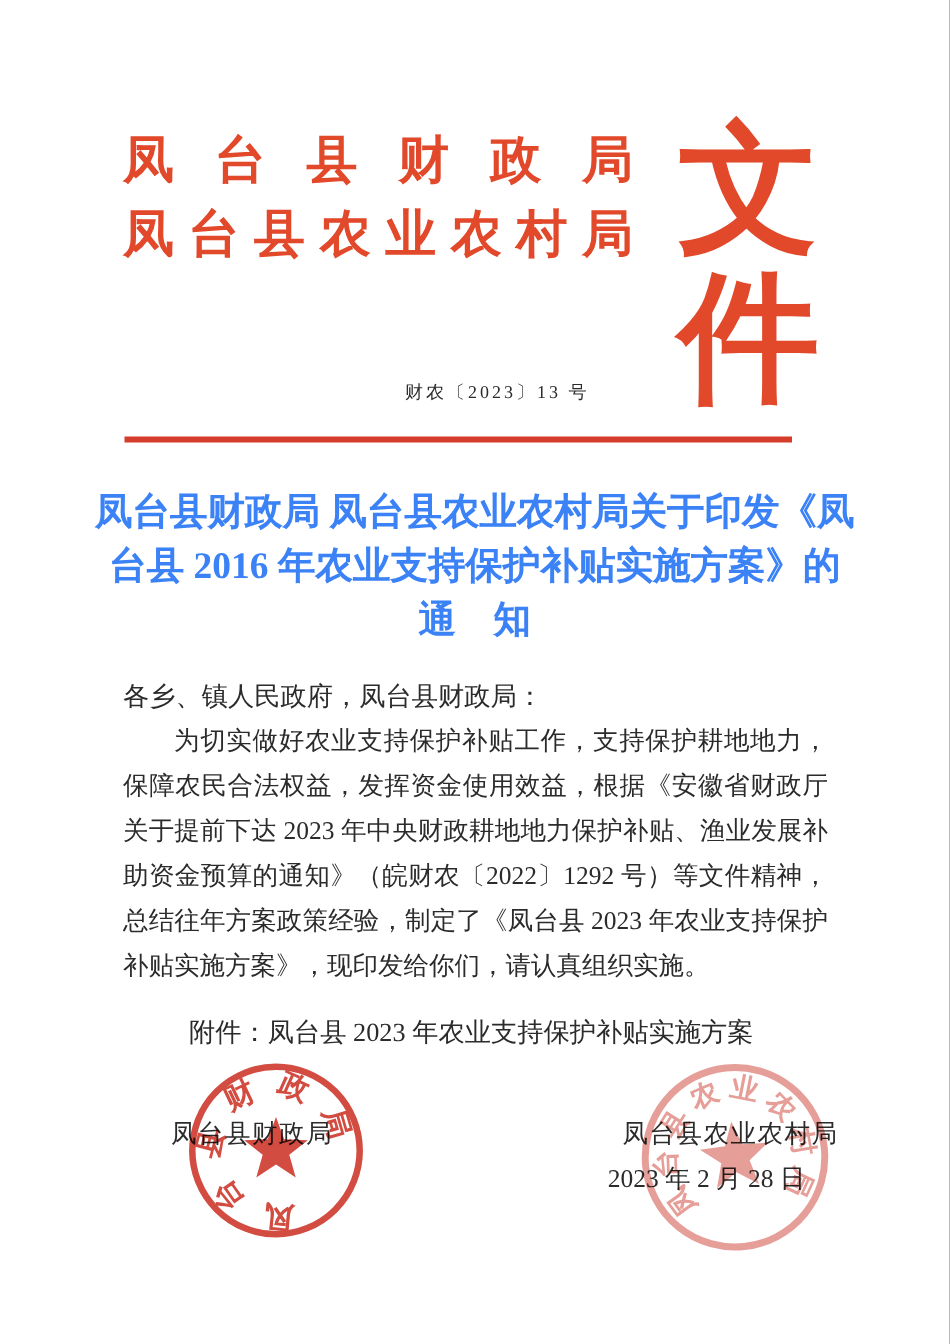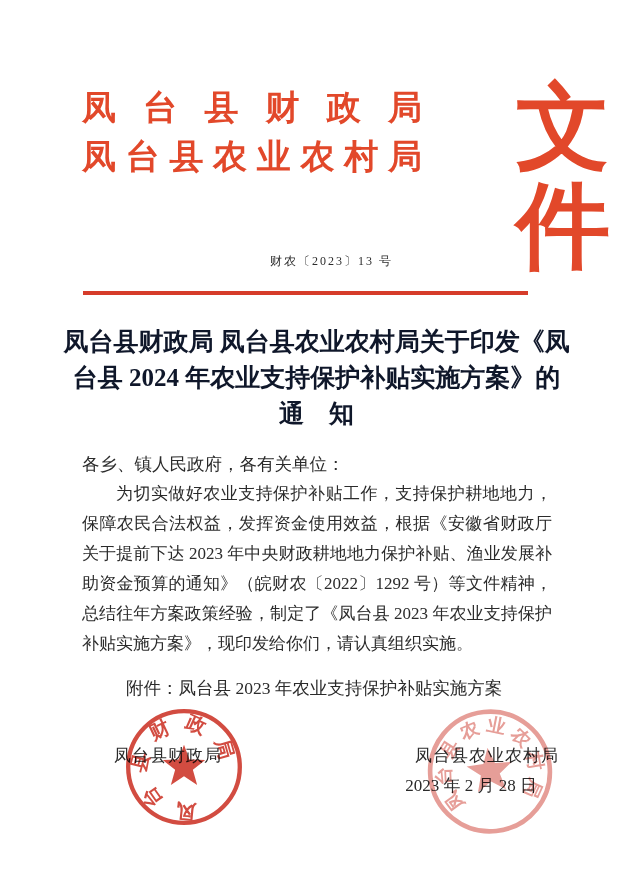--- a/index.html
+++ b/index.html
@@ -24,28 +24,28 @@
     display: flex;
     justify-content: space-between;
     font-size: 34px;
     font-weight: bold;
     color: var(--header-red, #e2482a);
     line-height: 1.15;
   }
   .org-line + .org-line { margin-top: 10px; }
   .doc-type {
     position: absolute;
-    left: 468px; top: 78px;
+    left: 452px; top: 78px;
     width: 140px;
     font-size: 94px;
     font-weight: bold;
     color: var(--header-red, #e2482a);
     line-height: 1.05;
     letter-spacing: -2px;
-    text-align: right;
+    text-align: left;
   }
 
   
   .doc-number {
     position: absolute;
     left: 15px; top: 253px;
     width: 100%;
     text-align: center;
     font-size: 12px;
     letter-spacing: 2px;
@@ -60,21 +60,21 @@
   
   .title {
     position: absolute;
     left: 40px; top: 324px;
     width: 553px;
     margin: 0;
     text-align: center;
     font-size: 25px;
     font-weight: bold;
     line-height: 36px;
-    color: #0f172a;
+    color: #3b82f6;
   }
 
   
   .salutation {
     position: absolute;
     left: 82px; top: 452px;
     font-size: 17.5px;
   }
   .body-par {
     position: absolute;
@@ -167,25 +167,25 @@
         <span>局</span>
       </div>
   </div>
   <div class="doc-type">文件</div>
 
   <div class="doc-number">财农〔2023〕13 号</div>
   <div class="red-line"></div>
 
   <h1 class="title">
     <span>凤台县财政局 凤台县农业农村局关于印发《凤</span><br>
-    <span>台县 2024 年农业支持保护补贴实施方案》的</span><br>
+    <span>台县 2016 年农业支持保护补贴实施方案》的</span><br>
     <span>通　知</span>
   </h1>
 
-  <div class="salutation">各乡、镇人民政府，各有关单位：</div>
+  <div class="salutation">各乡、镇人民政府，凤台县财政局：</div>
   <p class="body-par">为切实做好农业支持保护补贴工作，支持保护耕地地力，保障农民合法权益，发挥资金使用效益，根据《安徽省财政厅关于提前下达 2023 年中央财政耕地地力保护补贴、渔业发展补助资金预算的通知》（皖财农〔2022〕1292 号）等文件精神，总结往年方案政策经验，制定了《凤台县 2023 年农业支持保护补贴实施方案》，现印发给你们，请认真组织实施。</p>
   <div class="attachment">附件：凤台县 2023 年农业支持保护补贴实施方案</div>
 
   <div class="sig-left">凤台县财政局</div>
   <div class="sig-right">凤台县农业农村局</div>
   <div class="sig-date">2023 年 2 月 28 日</div>
 
   <svg class="seal seal-left" viewBox="0 0 200 200">
     <circle class="seal-ring" cx="100" cy="100" r="90"></circle>
     <polygon class="seal-star" points="100,64 108.8,87.9 134.2,88.9 114.3,104.6 121.2,129.1 100,115 78.8,129.1 85.7,104.6 65.8,88.9 91.2,87.9"></polygon>

